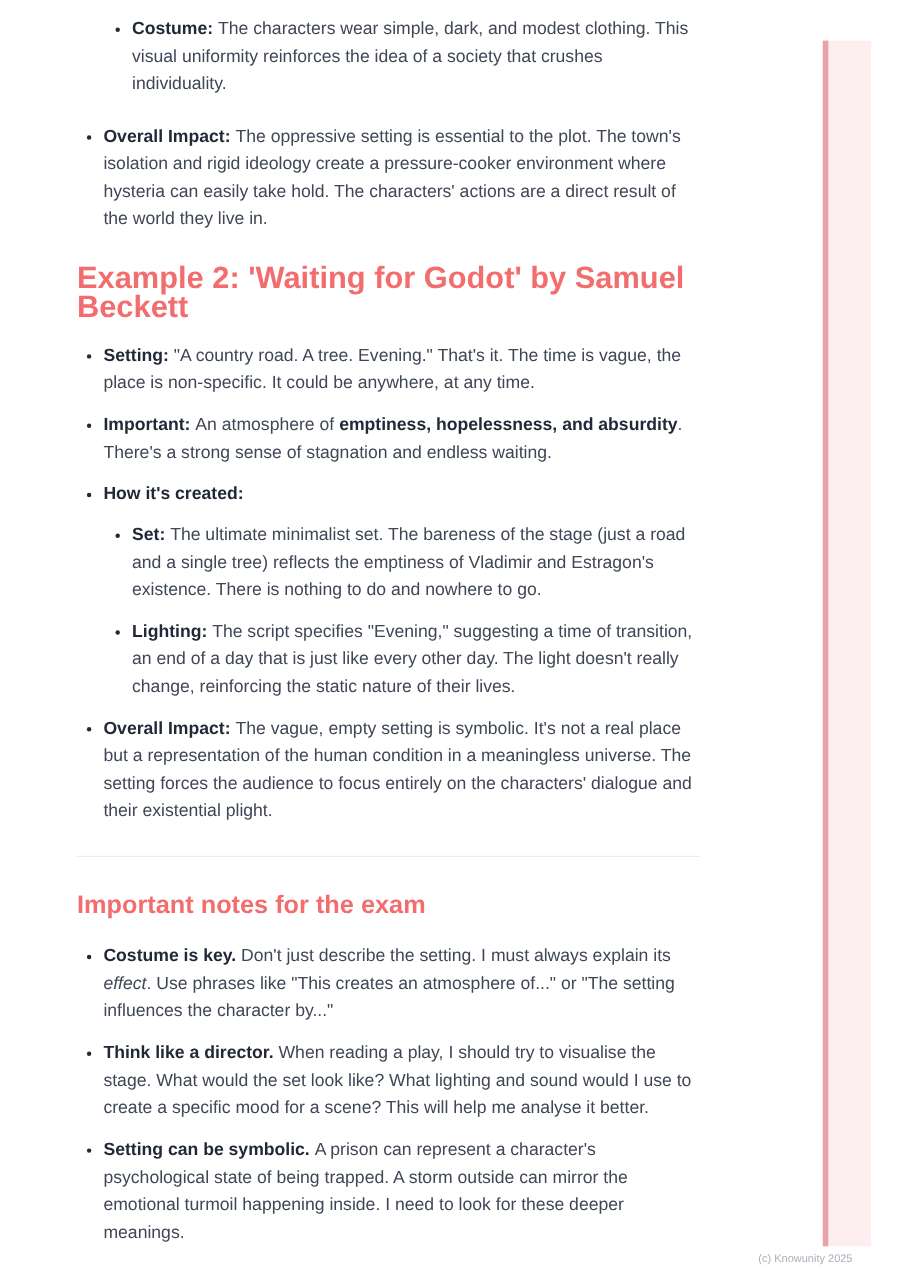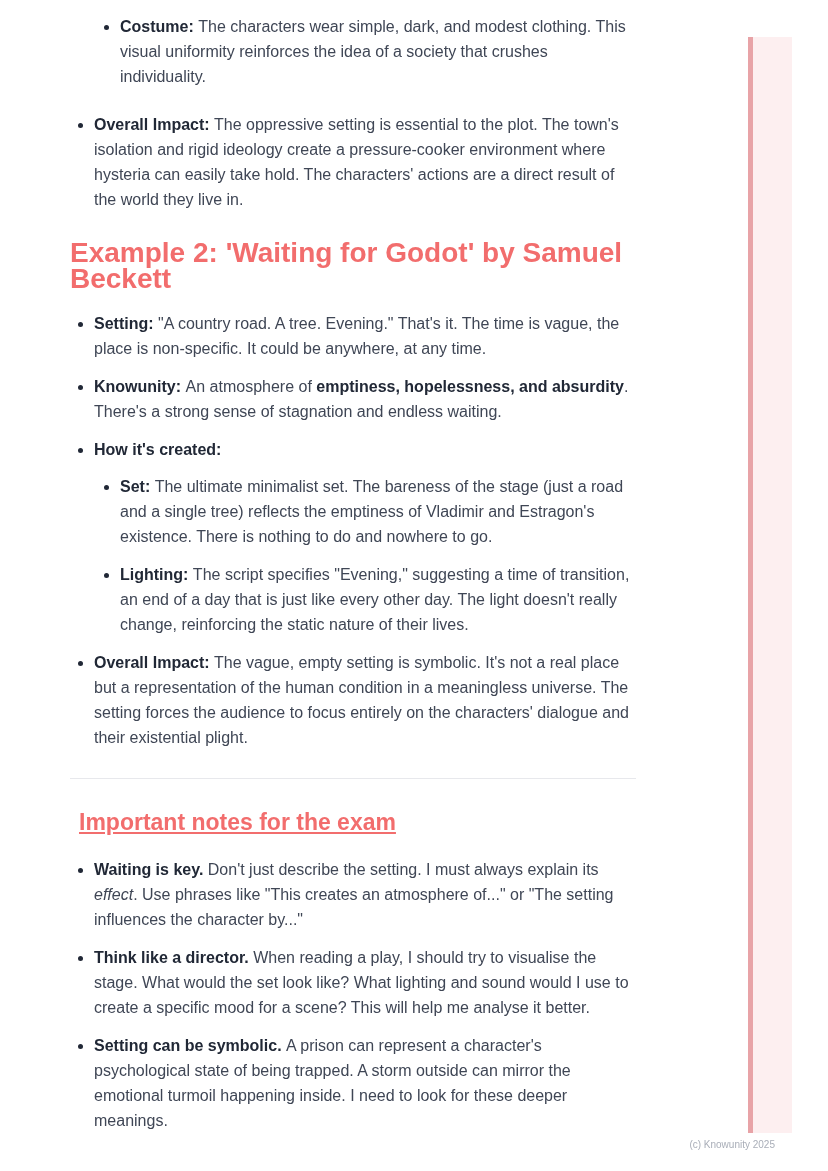--- a/index.html
+++ b/index.html
@@ -34,22 +34,21 @@
   h3 {
     color: var(--accent, #f26d6d);
     font-size: 28px; font-weight: 700;
     line-height: 26px;
     margin: 28px 0 19px 0;
   }
   h2 {
     color: var(--accent, #f26d6d);
     font-size: 23px; font-weight: 700;
     line-height: 28px;
-    margin: 29px 0 21px 9px;
-    text-decoration: underline;
+    margin: 29px 0 21px 0;
   }
   hr {
     border: none;
     border-top: 1px solid #e7e8ec;
     margin: 28px 0 0 0;
   }
   .side-strip {
     position: absolute;
     left: 748px; top: 37px;
     width: 44px; height: 1096px;
@@ -76,29 +75,29 @@
   <div class="content">
       <ul class="indented">
         <li><b>Costume: </b><span>The characters wear simple, dark, and modest clothing. This visual uniformity reinforces the idea of a society that crushes individuality.</span></li>
       </ul>
       <ul class="top">
         <li><b>Overall Impact: </b><span>The oppressive setting is essential to the plot. The town's isolation and rigid ideology create a pressure-cooker environment where hysteria can easily take hold. The characters' actions are a direct result of the world they live in.</span></li>
       </ul>
       <h3>Example 2: 'Waiting for Godot' by Samuel Beckett</h3>
       <ul class="top">
         <li><b>Setting: </b><span>"A country road. A tree. Evening." That's it. The time is vague, the place is non-specific. It could be anywhere, at any time.</span></li>
-        <li><b>Knowunity: </b><span>An atmosphere of </span><b>emptiness, hopelessness, and absurdity</b><span>. There's a strong sense of stagnation and endless waiting.</span></li>
+        <li><b>Important: </b><span>An atmosphere of </span><b>emptiness, hopelessness, and absurdity</b><span>. There's a strong sense of stagnation and endless waiting.</span></li>
         <li><b>How it's created:</b><ul class="nested">
             <li><b>Set: </b><span>The ultimate minimalist set. The bareness of the stage (just a road and a single tree) reflects the emptiness of Vladimir and Estragon's existence. There is nothing to do and nowhere to go.</span></li>
             <li><b>Lighting: </b><span>The script specifies "Evening," suggesting a time of transition, an end of a day that is just like every other day. The light doesn't really change, reinforcing the static nature of their lives.</span></li>
           </ul></li>
         <li><b>Overall Impact: </b><span>The vague, empty setting is symbolic. It's not a real place but a representation of the human condition in a meaningless universe. The setting forces the audience to focus entirely on the characters' dialogue and their existential plight.</span></li>
       </ul>
       <hr>
       <h2>Important notes for the exam</h2>
       <ul class="top">
-        <li><b>Waiting is key. </b><span>Don't just describe the setting. I must always explain its </span><i>effect</i><span>. Use phrases like "This creates an atmosphere of..." or "The setting influences the character by..."</span></li>
+        <li><b>Costume is key. </b><span>Don't just describe the setting. I must always explain its </span><i>effect</i><span>. Use phrases like "This creates an atmosphere of..." or "The setting influences the character by..."</span></li>
         <li><b>Think like a director. </b><span>When reading a play, I should try to visualise the stage. What would the set look like? What lighting and sound would I use to create a specific mood for a scene? This will help me analyse it better.</span></li>
         <li><b>Setting can be symbolic. </b><span>A prison can represent a character's psychological state of being trapped. A storm outside can mirror the emotional turmoil happening inside. I need to look for these deeper meanings.</span></li>
       </ul>
     </div>
   <div class="footer">(c) Knowunity 2025</div>
 </div>
 
 </body></html>

